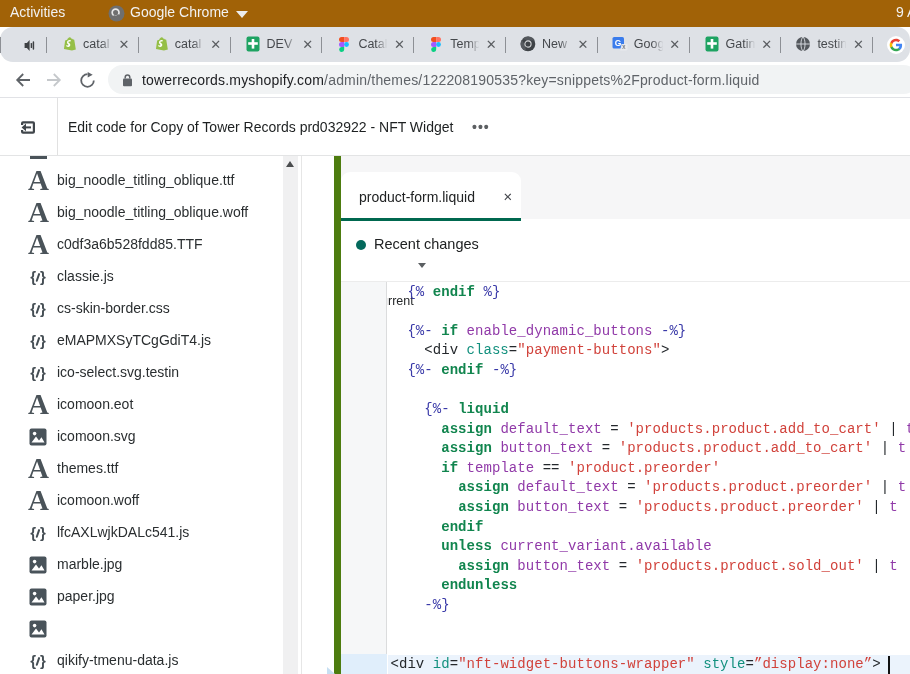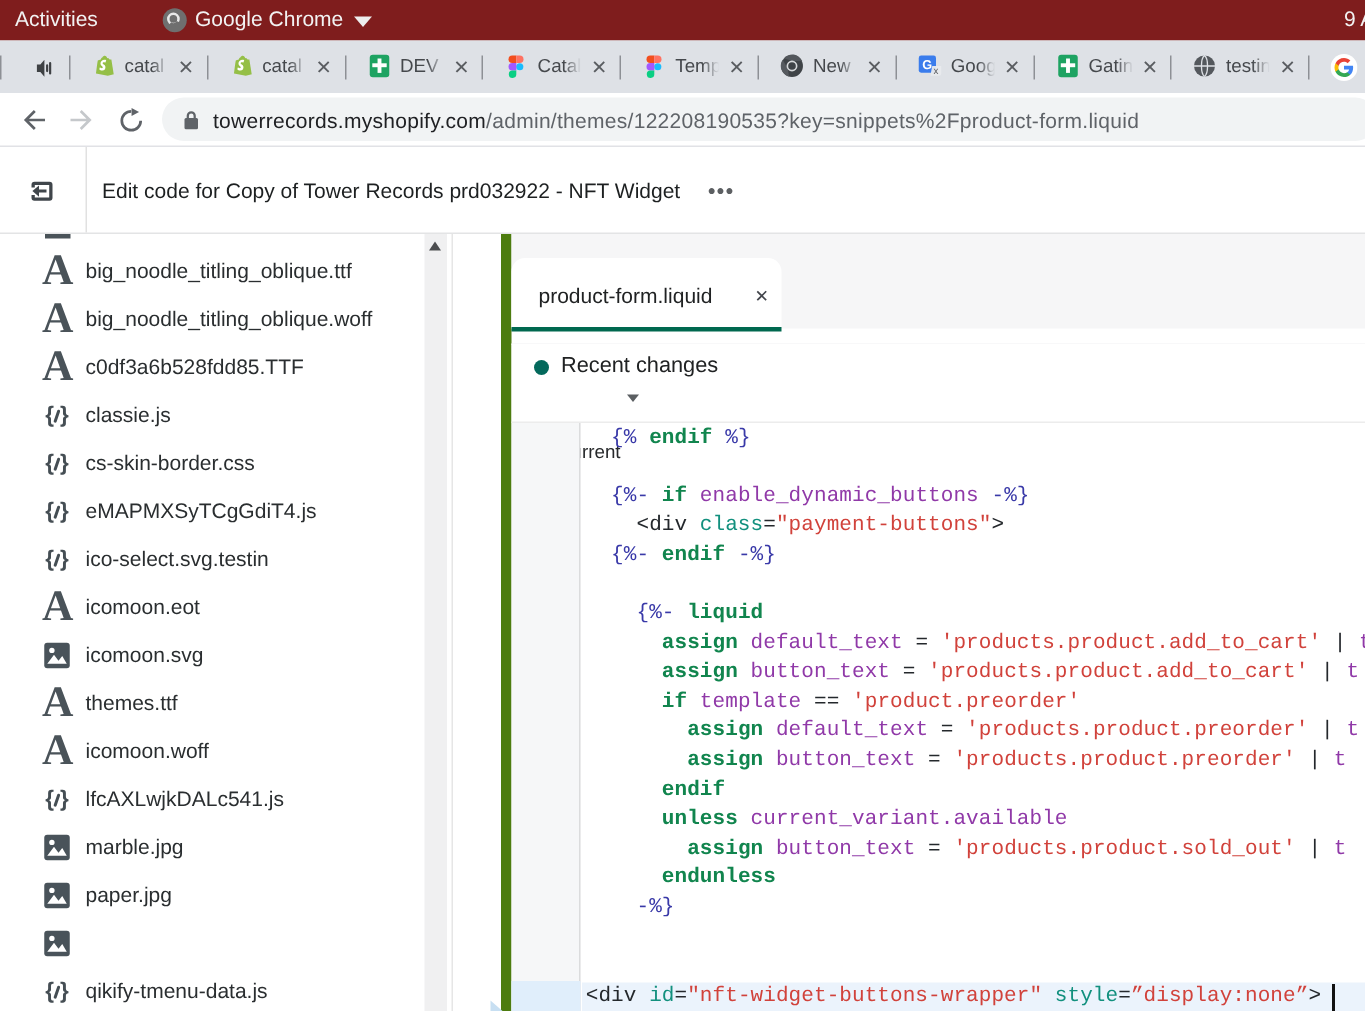--- a/index.html
+++ b/index.html
@@ -1,26 +1,26 @@
 <!DOCTYPE html>
 <html><head>
 <meta charset="utf-8">
 <style>
   * { margin:0; padding:0; box-sizing:border-box; }
   html,body { width:910px; height:674px; overflow:hidden; background:#fff;
     font-family:"Liberation Sans", sans-serif; }
   .abs { position:absolute; }
   
-  #ubar { position:absolute; left:0; top:0; width:910px; height:27px; background:#7f1d1d; color:#f2f2f2; }
+  #ubar { position:absolute; left:0; top:0; width:910px; height:27px; background:#a16207; color:#f2f2f2; }
   #ubar .act { position:absolute; left:10px; top:4px; font-size:14px; }
   #ubar .gc { position:absolute; left:130px; top:4px; font-size:14px; }
   #ubar .clock { position:absolute; left:896px; top:4px; font-size:14px; white-space:nowrap; }
   .caret-down { display:inline-block; width:0; height:0; border-left:6px solid transparent; border-right:6px solid transparent; border-top:7px solid #ededed; }
   
-  #tabstrip { position:absolute; left:0; top:27px; width:910px; height:35px; background:#dee1e6; }
+  #tabstrip { position:absolute; left:0; top:27px; width:910px; height:35px; background:#dee1e6;border-radius:13px; }
   .tsep { position:absolute; top:10px; width:1px; height:16px; background:#8d9095; }
   .tab { position:absolute; top:0; height:35px; }
   .tab .fav { position:absolute; left:15px; top:9px; width:16px; height:16px; }
   .tab .ttl { position:absolute; left:37px; top:10px; width:30px; height:16px; font-size:12.5px; color:#45484c; overflow:hidden; white-space:nowrap;
       -webkit-mask-image:linear-gradient(90deg,#000 60%,transparent 98%); mask-image:linear-gradient(90deg,#000 60%,transparent 98%); }
   .tab .cx { position:absolute; left:70px; top:9.5px; width:16px; height:16px; color:#5a5d61; font-size:13px; line-height:15px; text-align:center; }
   
   #toolbar { position:absolute; left:0; top:62px; width:910px; height:36px; background:#fff; border-bottom:1px solid #e1e2e6; }
   #omni { position:absolute; left:108px; top:3px; width:810px; height:29px; background:#f1f3f4; border-radius:15px; }
   #omni .url { position:absolute; left:34px; top:6.5px; font-size:14px; color:#202124; white-space:nowrap; letter-spacing:0.19px; }

